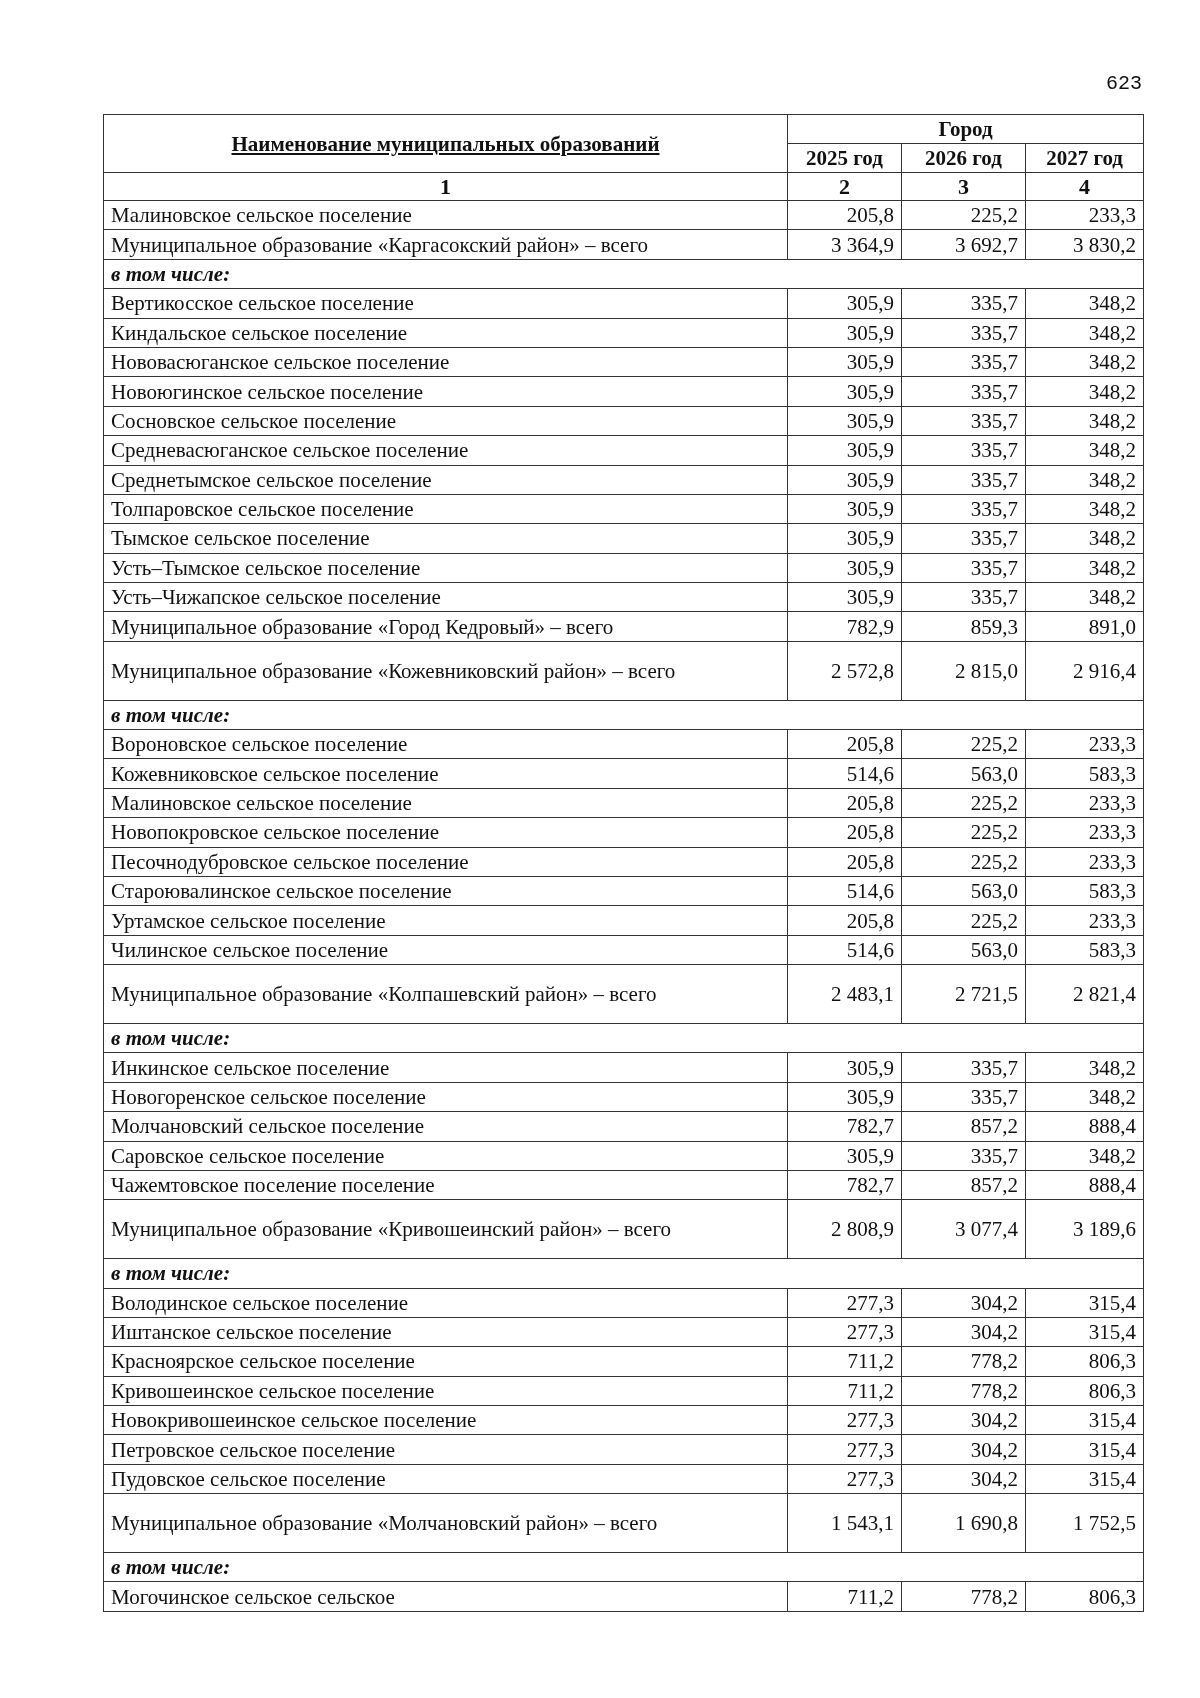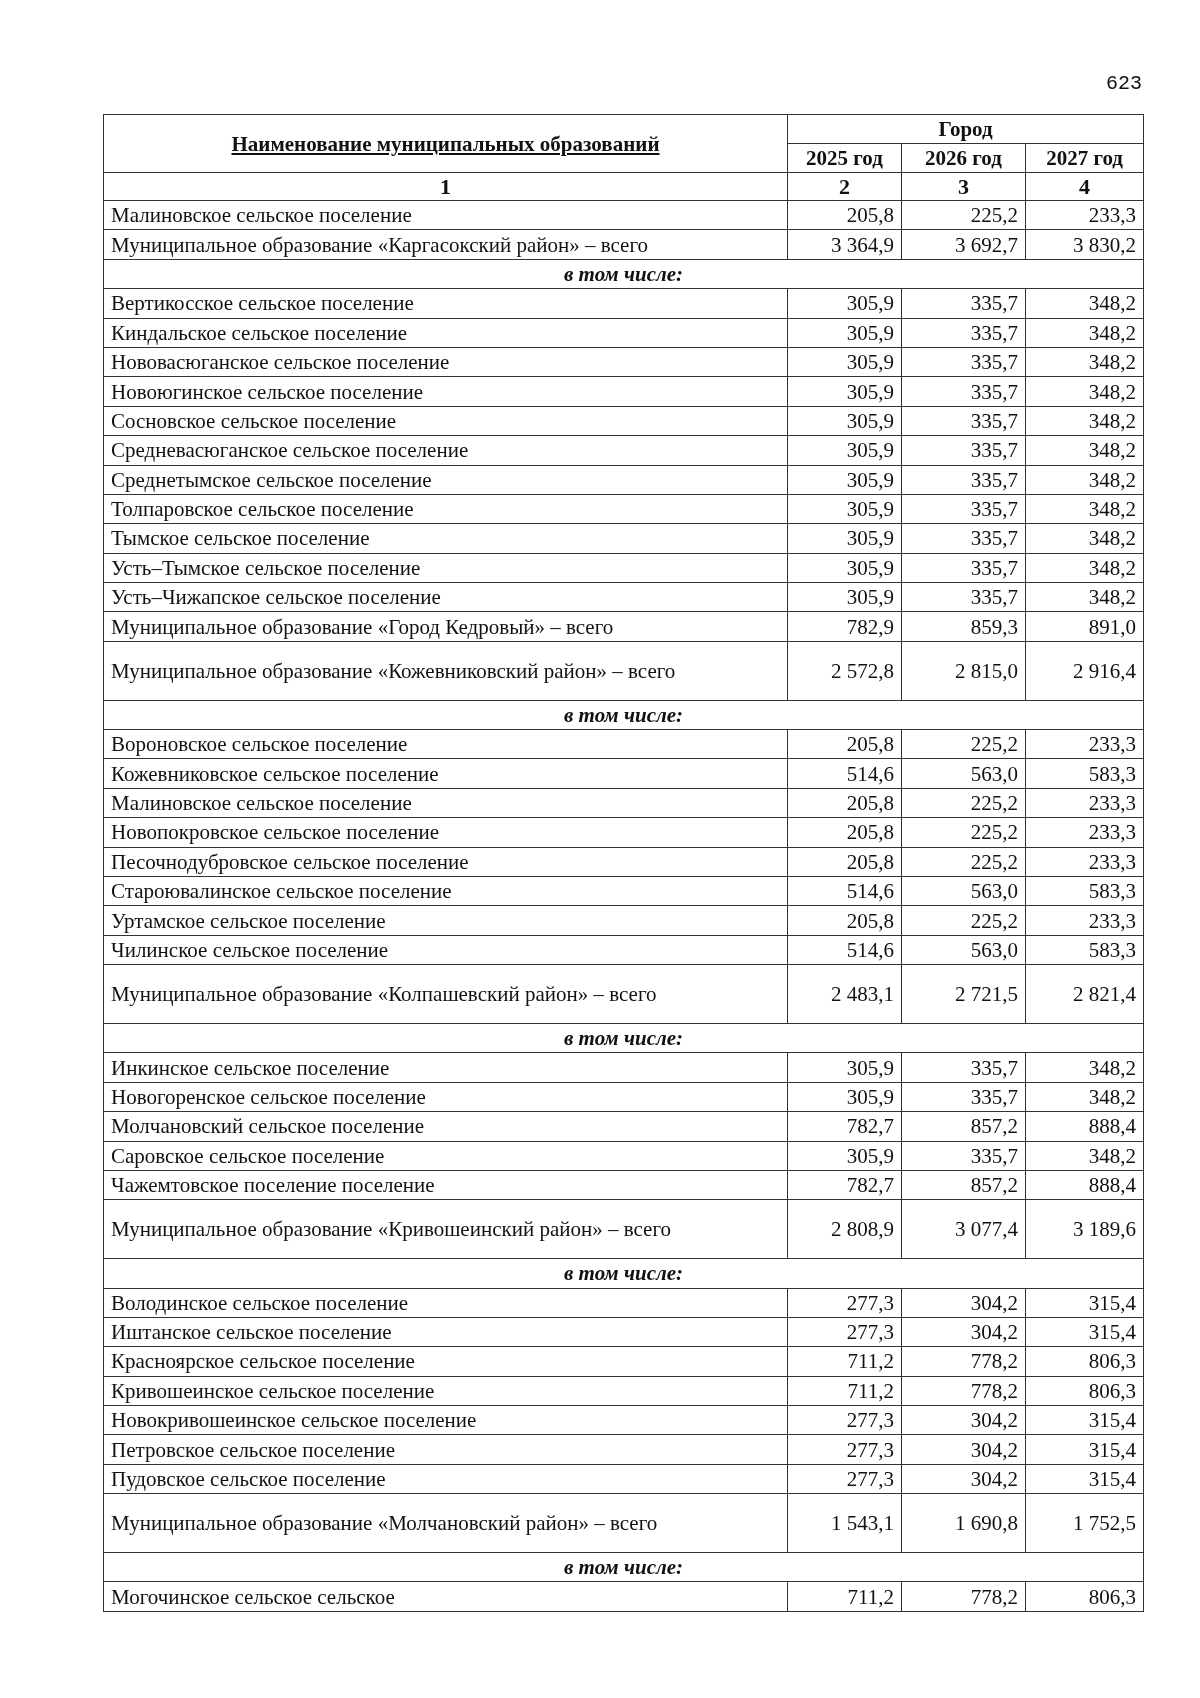--- a/index.html
+++ b/index.html
@@ -11,21 +11,21 @@
   table.budget td, table.budget th { border: 1.5px solid #333; padding: 0 7px; line-height: 26px; }
   col.c-name { width: 684px; } col.c-y1 { width: 114px; } col.c-y2 { width: 124px; } col.c-y3 { width: 118px; }
   th { font-weight: bold; height: 28px; text-align: center; }
   th.name-head { height: 57px; text-decoration: underline; }
   tr.colnum td { font-weight: bold; text-align: center; height: 27px; font-size: 22px; }
   tr.row td { height: 28.4px; }
   tr.row td.num { text-align: right; }
   tr.total td { font-weight: normal; }
   tr.total.two td { height: 57.8px; margin-left: 28px; }
   tr.total.two td.name { line-height: 28px; }
-  tr.sub td { font-weight: bold; font-style: italic; height: 28.4px; text-align: center; }
+  tr.sub td { font-weight: bold; font-style: italic; height: 28.4px; }
 </style>
 </head>
 <body>
 
 <div class="page-number">623</div>
 
 <table class="budget">
   <colgroup>
       <col class="c-name">
       <col class="c-y1">

